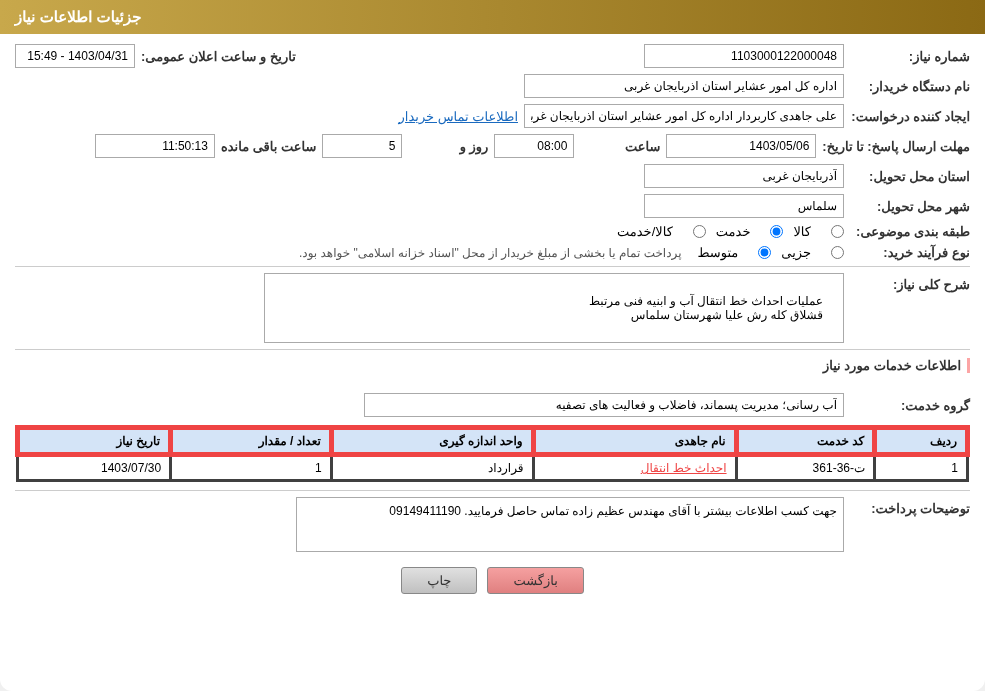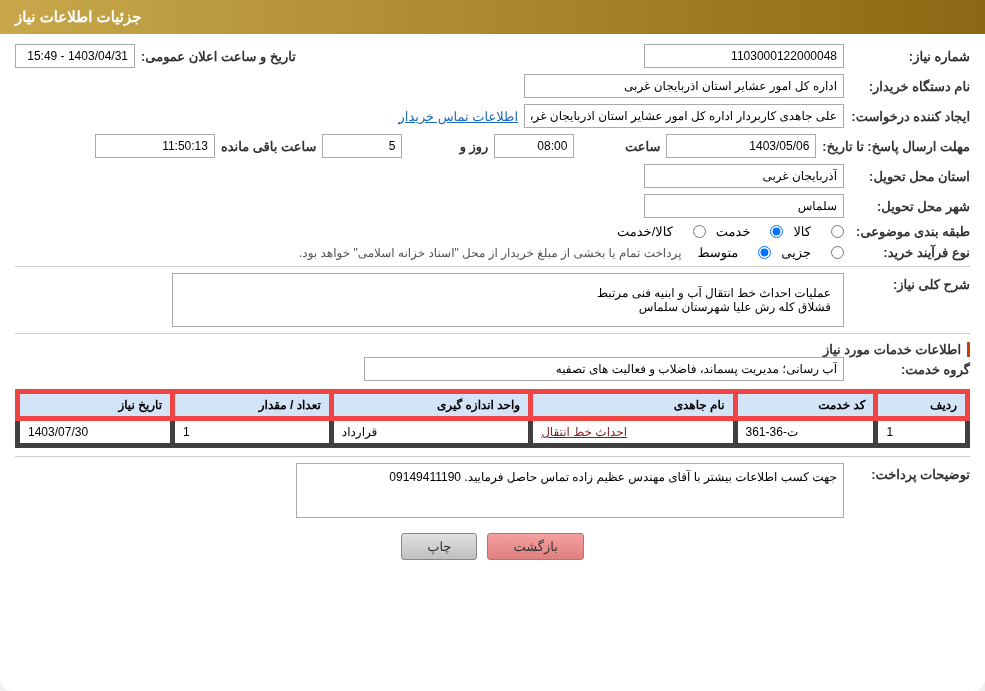--- a/index.html
+++ b/index.html
@@ -69,30 +69,30 @@
     }
     .radio-item {
       display: flex;
       align-items: center;
       gap: 20px;
     }
     .section-title {
       font-weight: bold;
       color: #333;
       font-size: 13px;
-      margin: 8px 0 0 0;
-      border-right: 3px solid #c2410c;
+      margin: 8px 0 20px 0;
+      border-right: 3px solid #fca5a5;
       padding-right: 6px;
     }
     .text-area-box {
       border: 1px solid #aaa;
       background: #fff;
-      padding: 12px;
+      padding: 20px;
       min-height: 50px;
-      width: 672px;
+      width: 580px;
       font-family: Tahoma, Arial, sans-serif;
       font-size: 12px;
       direction: rtl;
       text-align: right;
     }
     .table-section {
       margin: 8px 0;
     }
     table.data-table {
       width: 100%;
@@ -100,26 +100,26 @@
       font-size: 12px;
     }
     table.data-table th {
       background: #d4e4f7;
       border: 5px solid #ef4444;
       padding: 4px 8px;
       text-align: right;
       font-weight: bold;
     }
     table.data-table td {
-      border: 5px solid #404040;
+      border: 3px solid #404040;
       padding: 4px 8px;
-      text-align: left;
+      text-align: right;
     }
     table.data-table td a {
-      color: #7f1d1d;
+      color: #ef4444;
       text-decoration: underline;
       cursor: pointer;
     }
     .comment-box {
       border: 1px solid #aaa;
       background: #fff;
       padding: 6px;
       width: 548px;
       min-height: 55px;
       font-family: Tahoma, Arial, sans-serif;

